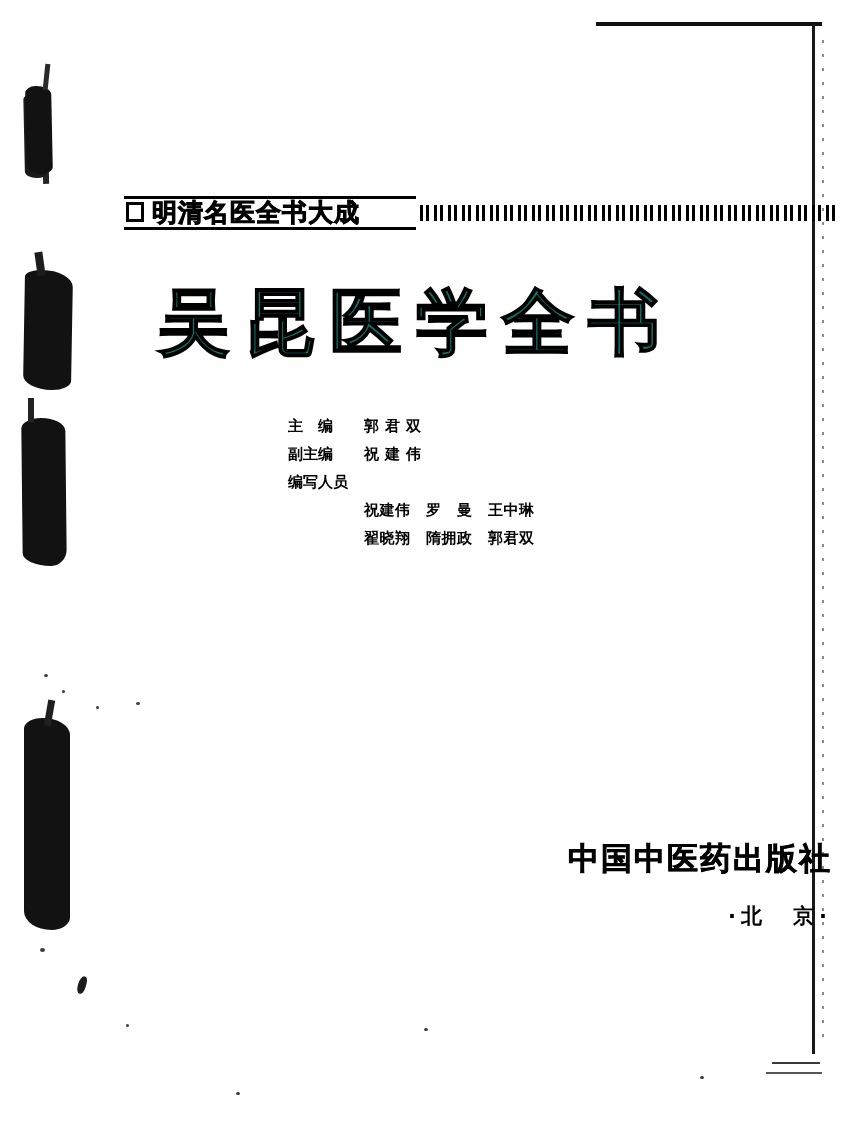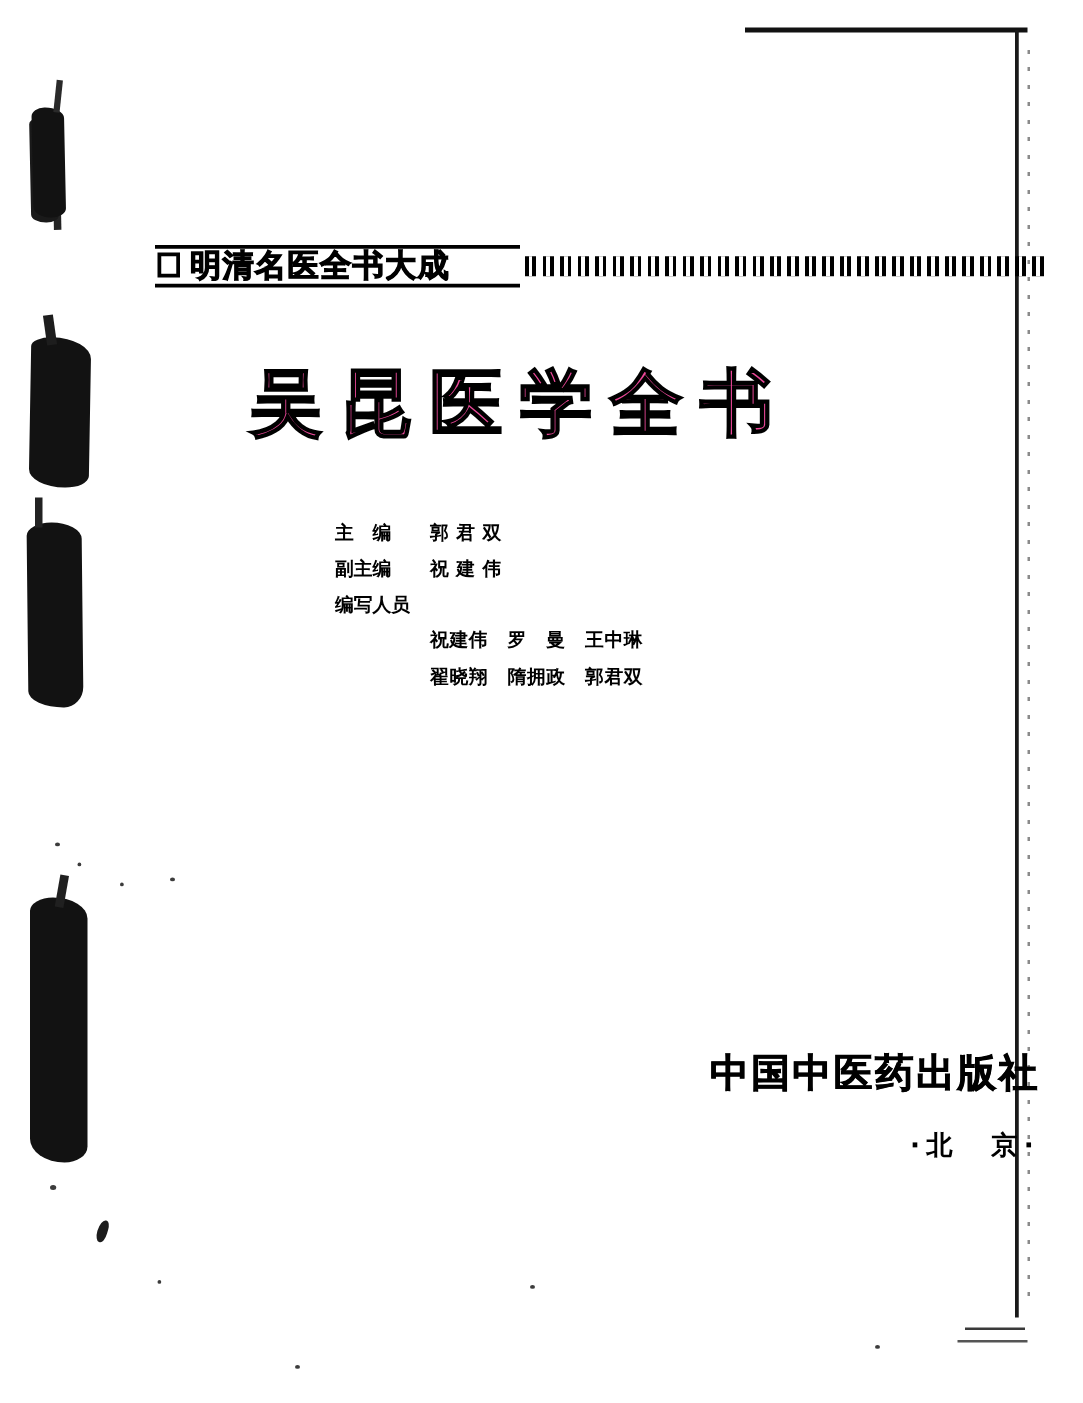--- a/index.html
+++ b/index.html
@@ -192,31 +192,31 @@
 
   
   .main-title {
     position: absolute;
     left: 0;
     top: 288px;
     width: 832px;
     text-align: center;
     font-family: "DejaVu Sans", sans-serif;
     font-weight: 700;
-    font-size: 58px;
+    font-size: 72px;
     line-height: 68px;
     letter-spacing: 14px;
-    color: #ec4899;
+    color: #0f766e;
     -webkit-text-stroke: 1.6px #000;
   }
 
   
   .credits {
     position: absolute;
-    left: 268px;
+    left: 288px;
     top: 412px;
     width: 340px;
     font-family: "DejaVu Sans", sans-serif;
     font-size: 15px;
     font-weight: 700;
     color: #000;
     line-height: 28px;
   }
   .credit-row {
     display: flex;
@@ -228,21 +228,20 @@
     flex: 0 0 76px;
     letter-spacing: 0;
   }
   .credit-names {
     display: flex;
   }
   .credit-names span {
     display: inline-block;
     width: 62px;
     letter-spacing: 0.5px;
-    font-family: Liberation Serif, serif;
   }
   .credit-names span.wide {
     letter-spacing: 6px;
   }
   .credit-names span:last-child {
     width: auto;
   }
   .credit-row.indent .credit-label {
     visibility: hidden;
   }

